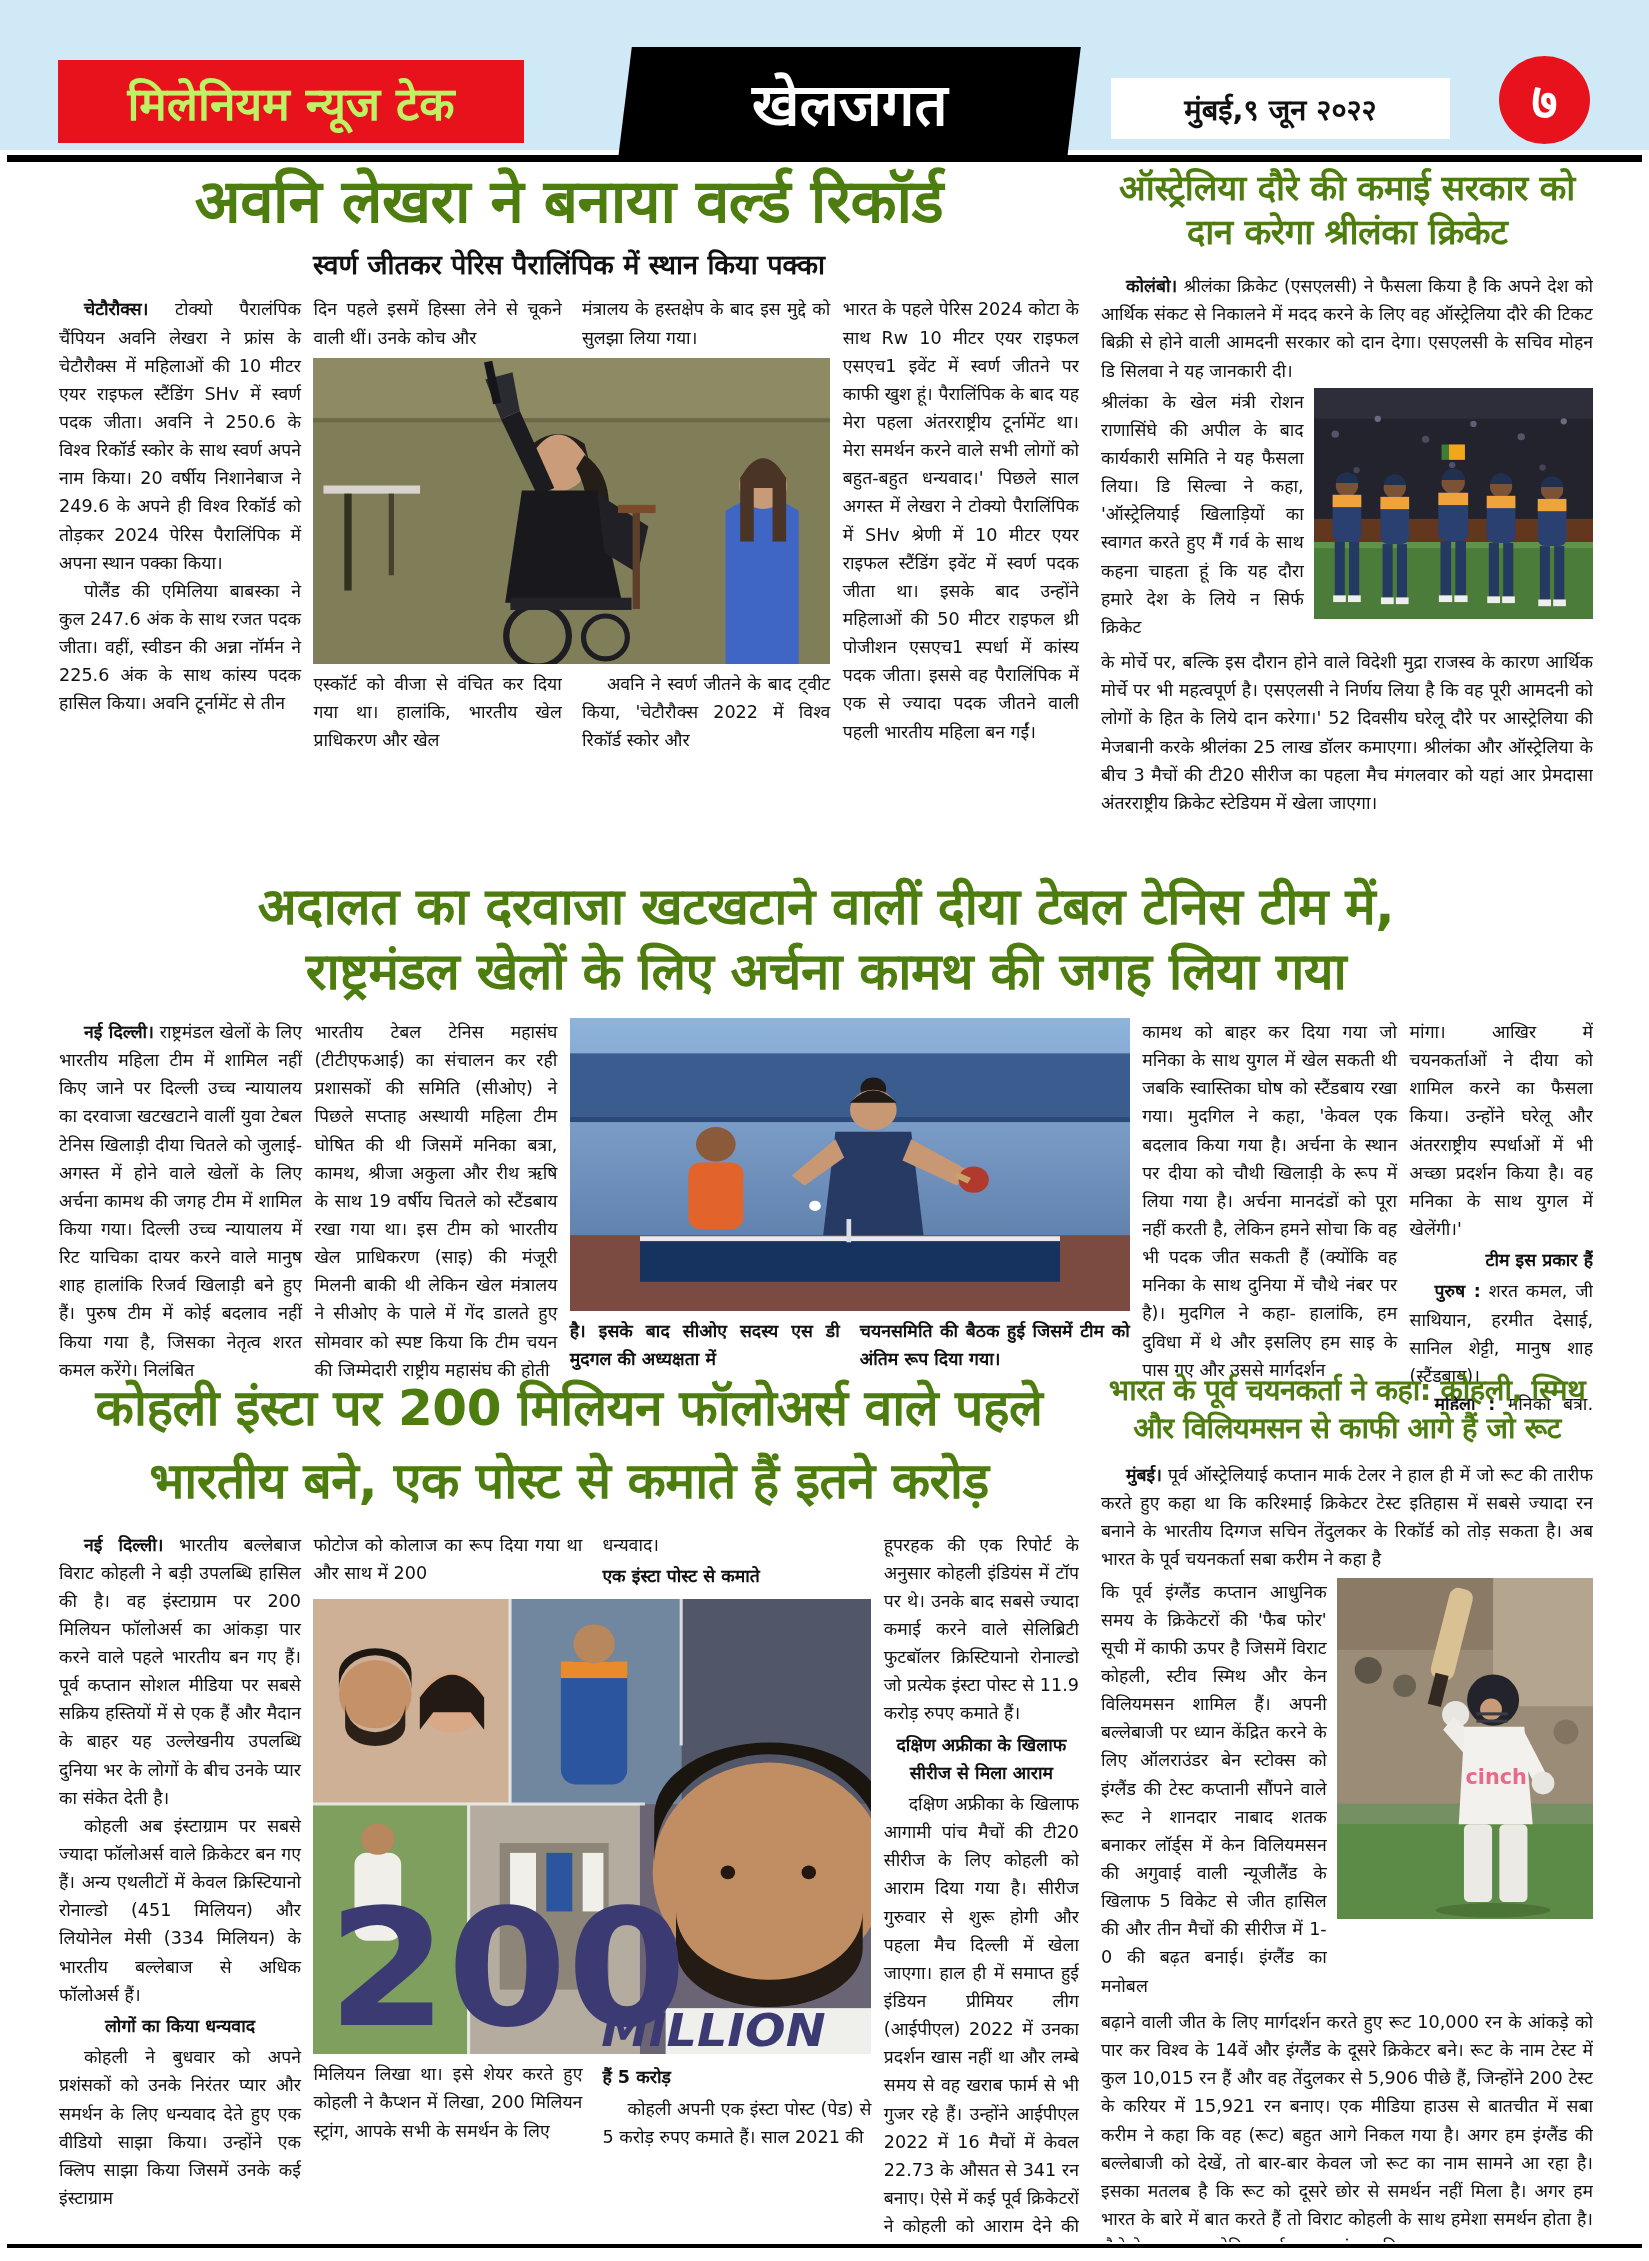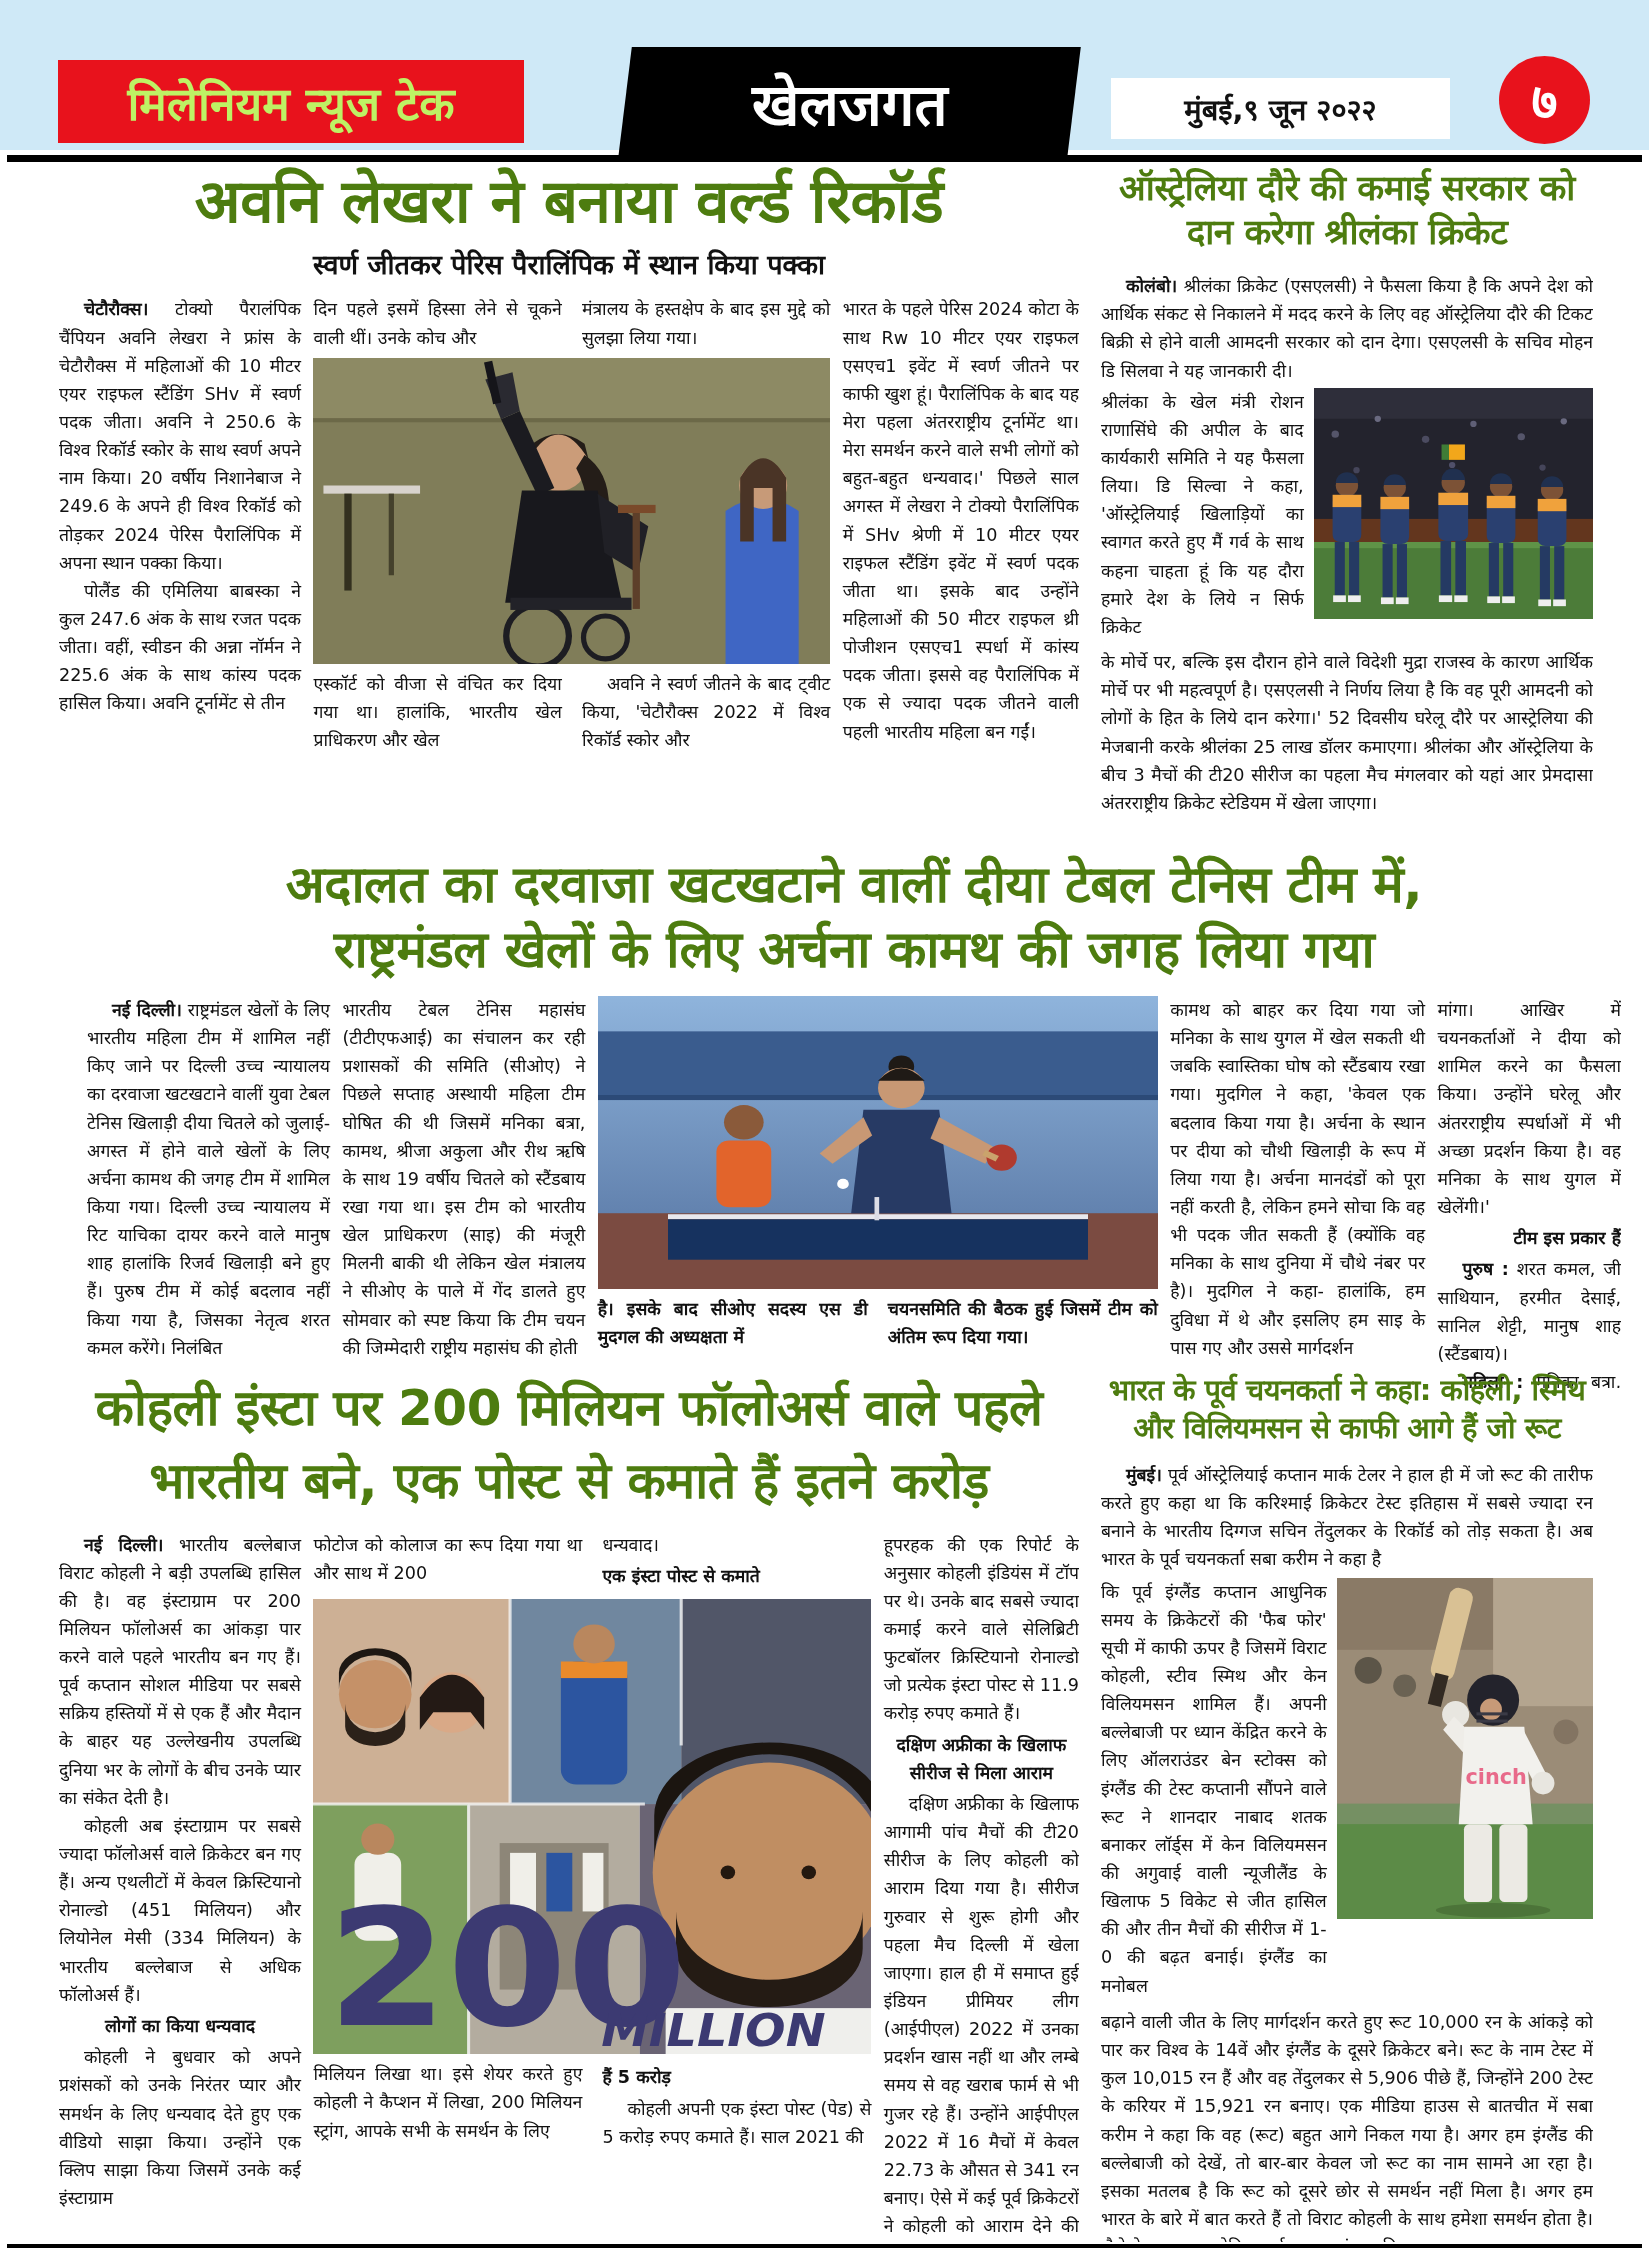--- a/index.html
+++ b/index.html
@@ -21,21 +21,21 @@
   .page-circle { position:absolute; left:1499px; top:56px; width:91px; height:88px; background:#e8121c;
     border-radius:50%; color:#fff; display:flex; align-items:center; justify-content:center;
     font-size:50px; font-weight:bold; }
   .top-rule { position:absolute; left:7.2px; top:155px; width:1635px; height:7.2px; background:#000; }
   .bottom-rule { position:absolute; left:7.2px; top:2244px; width:1635px; height:3.6px; background:#000; }
 
   
   .article { position:absolute; overflow:hidden; }
   #art-avani { left:59px; top:167px;  width:1020px; height:665px; }
   #art-slc   { left:1101px; top:167px; width:492px;  height:665px; }
-  #art-tt    { left:59px; top:852px; width:1534px; height:536px;margin-left:28px; }
+  #art-tt    { left:59px; top:874px; width:1534px; height:536px; }
   #art-kohli { left:59px; top:1372px; width:1020px; height:870px; }
   #art-root  { left:1101px; top:1372px; width:492px; height:870px; }
 
   .hl { font-weight:800; text-align:center; line-height:1.16; letter-spacing:-0.5px; color:#4d7c0f; }
   .hl-avani { font-size:60px; }
   .hl-tt    { font-size:51px;  line-height:1.28; }
   .hl-kohli { font-size:50px;  line-height:1.45; }
   .hl-slc   { font-size:35px;  line-height:1.25; }
   .hl-root  { font-size:29px;  line-height:1.3; }
   .subhead-center { font-size:27px; font-weight:700; text-align:center; margin-top:8.3px; }

